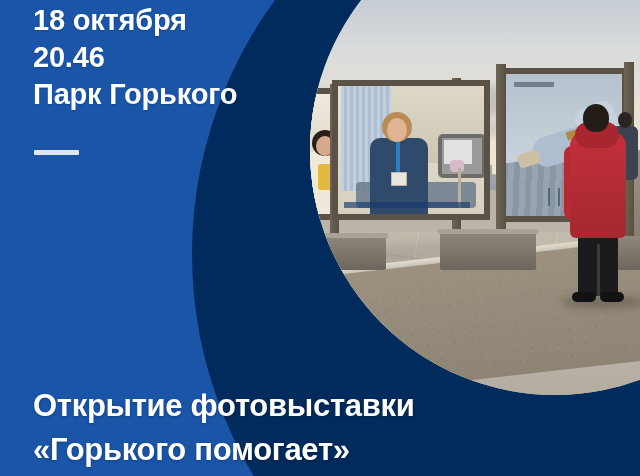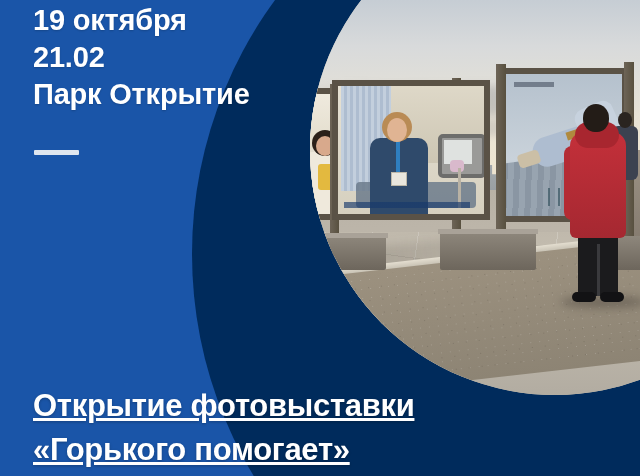--- a/index.html
+++ b/index.html
@@ -202,21 +202,20 @@
   .txt-top div{white-space:nowrap;}
   .divider{
     position:absolute;left:34px;top:150px;width:45px;height:5px;
     background:#dfe6ef;border-radius:1px;
   }
   .txt-bottom{
     position:absolute;left:33px;top:384px;width:600px;
     color:#ffffff;font-weight:bold;font-size:31px;line-height:44px;
     letter-spacing:-.3px;
     text-shadow:0 1px 3px rgba(0,0,0,.25);
-    text-decoration:underline;
   }
   .txt-bottom div{white-space:nowrap;}
 </style>
 </head>
 <body>
 
 <div id="poster">
 
   <div class="bg-base"></div>
   <div class="navy-disc"></div>
@@ -308,23 +307,23 @@
       <div class="v-shoe2"></div>
       <div class="v-arm"></div>
       <div class="v-body"></div>
       <div class="v-hood"></div>
       <div class="v-head"></div>
 
     </div>
   </div>
 
   <div class="txt-top">
-    <div>19 октября</div>
-    <div>21.02</div>
-    <div>Парк Открытие</div>
+    <div>18 октября</div>
+    <div>20.46</div>
+    <div>Парк Горького</div>
   </div>
 
   <div class="divider"></div>
 
   <div class="txt-bottom">
     <div>Открытие фотовыставки</div>
     <div>«Горького помогает»</div>
   </div>
 
 </div>

